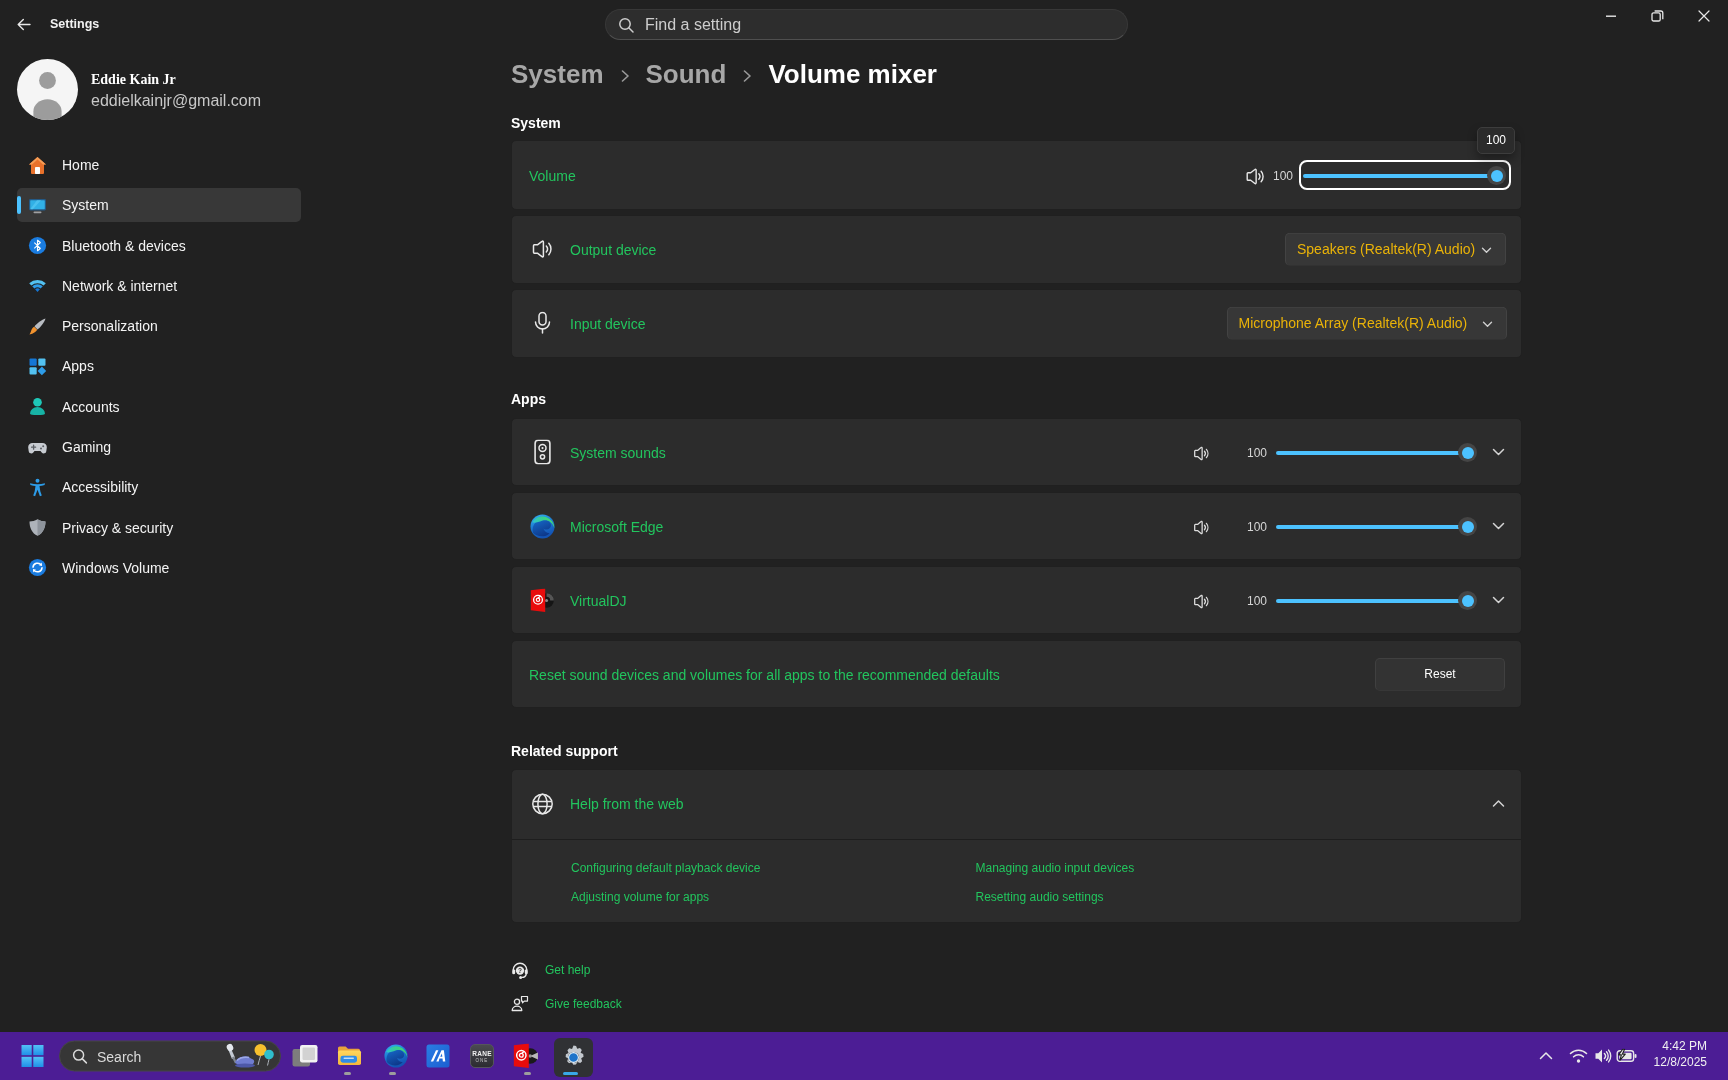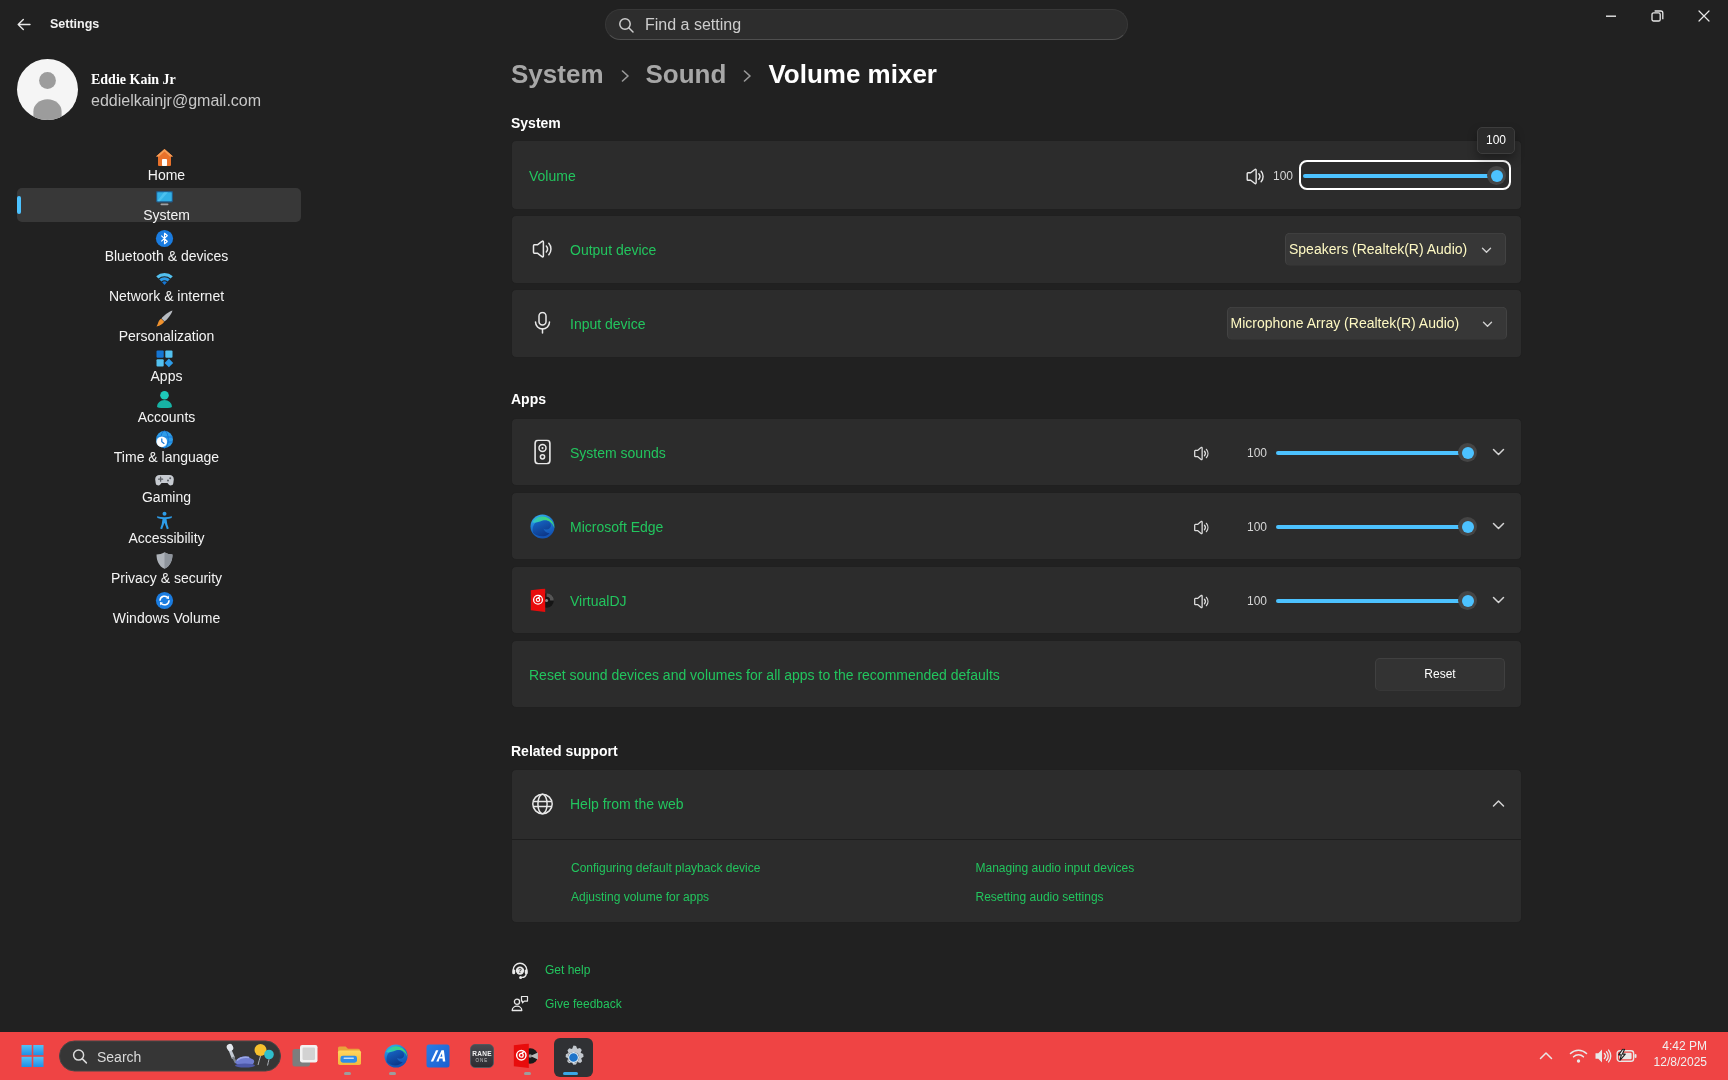--- a/index.html
+++ b/index.html
@@ -10,46 +10,46 @@
 
 .apptitle { left:50px; top:17px; font-size:12.5px; font-weight:700; color:#f2f2f2; }
 .topsearch { left:605px; top:9px; width:523px; height:31px; background:#2d2d2d; border:1px solid #383838; border-bottom-color:#4f4f4f; border-radius:15.5px; }
 .topsearch .ph { position:absolute; left:39px; top:6px; font-size:16px; color:#cdcdcd; }
 
 
 .avatar { left:17px; top:59px; width:61px; height:61px; border-radius:50%; background:#f5f5f5; overflow:hidden; }
 .pname { left:91px; top:72px; font-size:14px; font-weight:700;font-family:Liberation Serif, serif; }
 .pmail { left:91px; top:92px; font-size:16px; color:#c8c8c8; }
 .nav { left:17px; top:148px; width:284px; }
-.navitem { position:relative; height:34px; margin-bottom:6.3px; border-radius:5px; display:flex; align-items:center;flex-direction:column; }
+.navitem { position:relative; height:34px; margin-bottom:6.3px; border-radius:5px; display:flex; align-items:center; }
 .navitem.sel { background:#383838; }
 .navitem.sel::before { content:""; position:absolute; left:0px; top:8px; width:3.5px; height:18px; border-radius:2px; background:#4cc2ff; }
 .navitem .nico { width:19px; height:19px; margin-left:11px; flex:none; display:flex; align-items:center; justify-content:center; }
 .navitem .nlab { margin-left:15px; font-size:14px; color:#f4f4f4; }
 
 
 .crumbs { left:511px; top:59px; display:flex; align-items:center; font-size:26px; font-weight:700; color:#a7a7a7; }
 .crumbs .cur { color:#fff; }
 .crumbs svg { margin:3px 15px 0 15px; }
 .seclabel { font-size:14px; font-weight:700; color:#fff; }
 .card { position:absolute; left:511px; width:1011px; background:#2c2c2c; border:1px solid #202020; border-radius:5px; }
 .ctitle { position:absolute; left:58px; top:calc(50% + 1px); transform:translateY(-50%); font-size:14px; color:#22c55e;text-align:center; }
 .ctitle.noicon { left:17px; }
 .cicon { position:absolute; left:18px; top:50%; transform:translateY(-50%); width:25px; height:25px; display:flex; align-items:center; justify-content:center; }
-.dropdown { position:absolute; top:50%; transform:translateY(-50%); height:32.5px; background:#373737; border:1px solid #434343; border-bottom-color:#3a3a3a; border-radius:5px; display:flex; align-items:center; justify-content:flex-start; padding-left:3px; font-size:14px; color:#fef9c3; }
+.dropdown { position:absolute; top:50%; transform:translateY(-50%); height:32.5px; background:#373737; border:1px solid #434343; border-bottom-color:#3a3a3a; border-radius:5px; display:flex; align-items:center; justify-content:flex-start; padding-left:11px; font-size:14px; color:#eab308; }
 .dropdown svg { position:absolute; right:13px; top:11px; }
 .vol100 { position:absolute; font-size:12px; color:#d6d6d6; }
 .chev { position:absolute; left:980px; top:50%; transform:translateY(-50%); }
 .track { position:absolute; height:4px; border-radius:2px; background:#4cc2ff; }
 .thumb { position:absolute; width:19px; height:19px; border-radius:50%; background:#454545; }
 .thumb::after { content:""; position:absolute; left:3.5px; top:3.5px; width:12px; height:12px; border-radius:50%; background:#4cc2ff; }
 .link { color:#22c55e; font-size:12px; }
 
 
-.taskbar { left:0; top:1032px; width:1728px; height:48px; background:#ef4444; }
+.taskbar { left:0; top:1032px; width:1728px; height:48px; background:#4c1d95; }
 .tb { position:absolute; top:50%; transform:translateY(-50%); display:flex; align-items:center; justify-content:center; }
 .indic { position:absolute; top:39.5px; height:3px; border-radius:1.5px; background:#9d9d9d; }
 .clock { position:absolute; right:21px; top:7px; text-align:right; font-size:12px; color:#f0f0f0; line-height:15.5px; }
 </style>
 </head>
 <body>
 
 <svg class="abs" style="left:17px;top:18px" width="14" height="13" viewBox="0 0 14 13">
     <path d="M1.2 6.5 H13 M1.2 6.5 L6.3 1.4 M1.2 6.5 L6.3 11.6" stroke="#e8e8e8" stroke-width="1.4" fill="none" stroke-linecap="round" stroke-linejoin="round"></path>
   </svg>
@@ -143,33 +143,20 @@
       <span class="nlab">Apps</span>
     </div>
   <div class="navitem">
       <span class="nico">
         <svg width="19" height="19" viewBox="0 0 19 19">
           <circle cx="9.5" cy="5.3" r="4.3" fill="#1ec8b8"></circle>
           <path d="M2 16.5 a7.5 6.5 0 0 1 15 0 q0 1.5 -7.5 1.5 t-7.5 -1.5 Z" fill="#17b3a5"></path>
         </svg>
       </span>
       <span class="nlab">Accounts</span>
-    </div>
-  <div class="navitem">
-      <span class="nico">
-        <svg width="19" height="19" viewBox="0 0 19 19">
-          <circle cx="9.5" cy="9.5" r="8.5" fill="#2d9ce8"></circle>
-          <path d="M1.5 7 h16 M1.5 12 h16" stroke="#1576d4" stroke-width="1" fill="none"></path>
-          <ellipse cx="9.5" cy="9.5" rx="3.8" ry="8.5" stroke="#1576d4" stroke-width="1" fill="none"></ellipse>
-          <circle cx="6.8" cy="11.8" r="5.4" fill="#e9f6fd"></circle>
-          <circle cx="6.8" cy="11.8" r="4.6" fill="#fff"></circle>
-          <path d="M6.8 8.9 v2.9 l2.2 1.6" stroke="#1576d4" stroke-width="1.2" fill="none" stroke-linecap="round"></path>
-        </svg>
-      </span>
-      <span class="nlab">Time &amp; language</span>
     </div>
   <div class="navitem">
       <span class="nico">
         <svg width="19" height="19" viewBox="0 0 19 19">
           <path d="M4.5 5 h10 a4.3 4.3 0 0 1 4.3 4.6 l-0.5 3.6 a2.6 2.6 0 0 1 -4.6 1.3 l-1.2 -1.5 h-6 l-1.2 1.5 a2.6 2.6 0 0 1 -4.6 -1.3 L0.2 9.6 A4.3 4.3 0 0 1 4.5 5 Z" fill="#c7cbd1"></path>
           <path d="M5.6 7.2 v4 M3.6 9.2 h4" stroke="#5a5e64" stroke-width="1.3" stroke-linecap="round"></path>
           <circle cx="13" cy="10.4" r="1" fill="#5a5e64"></circle>
           <circle cx="15.2" cy="8.2" r="1" fill="#5a5e64"></circle>
         </svg>
       </span>

